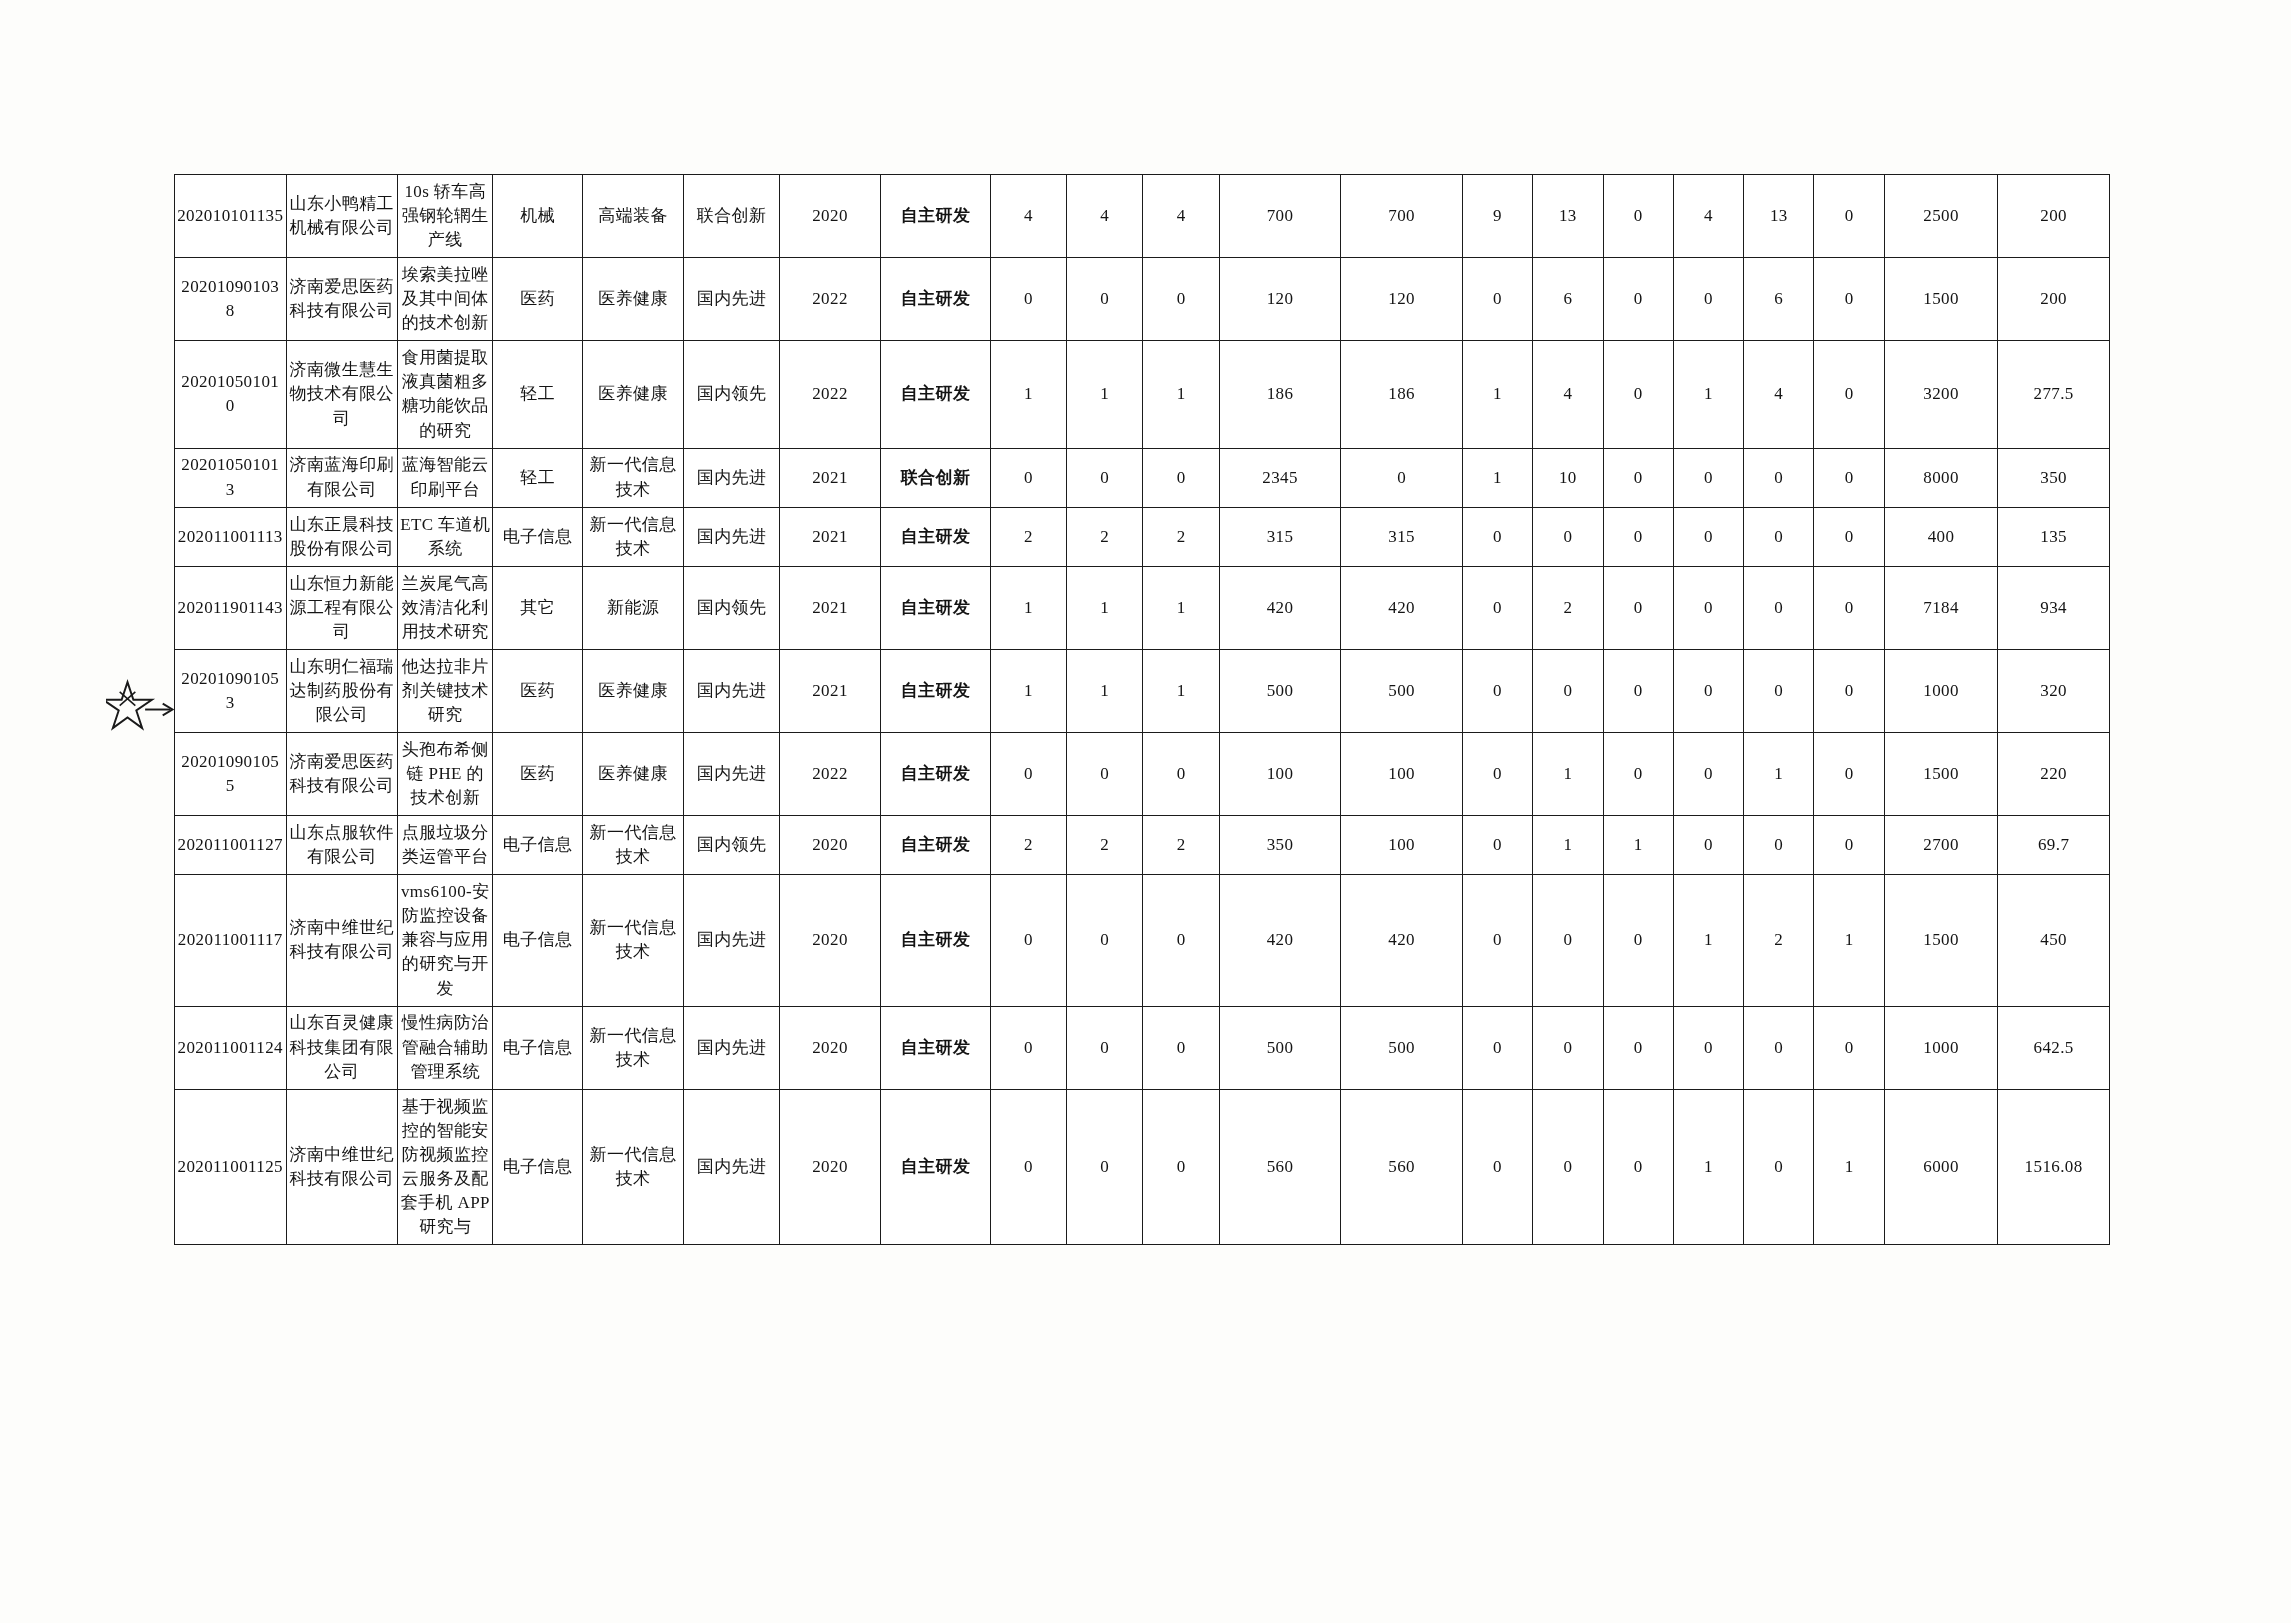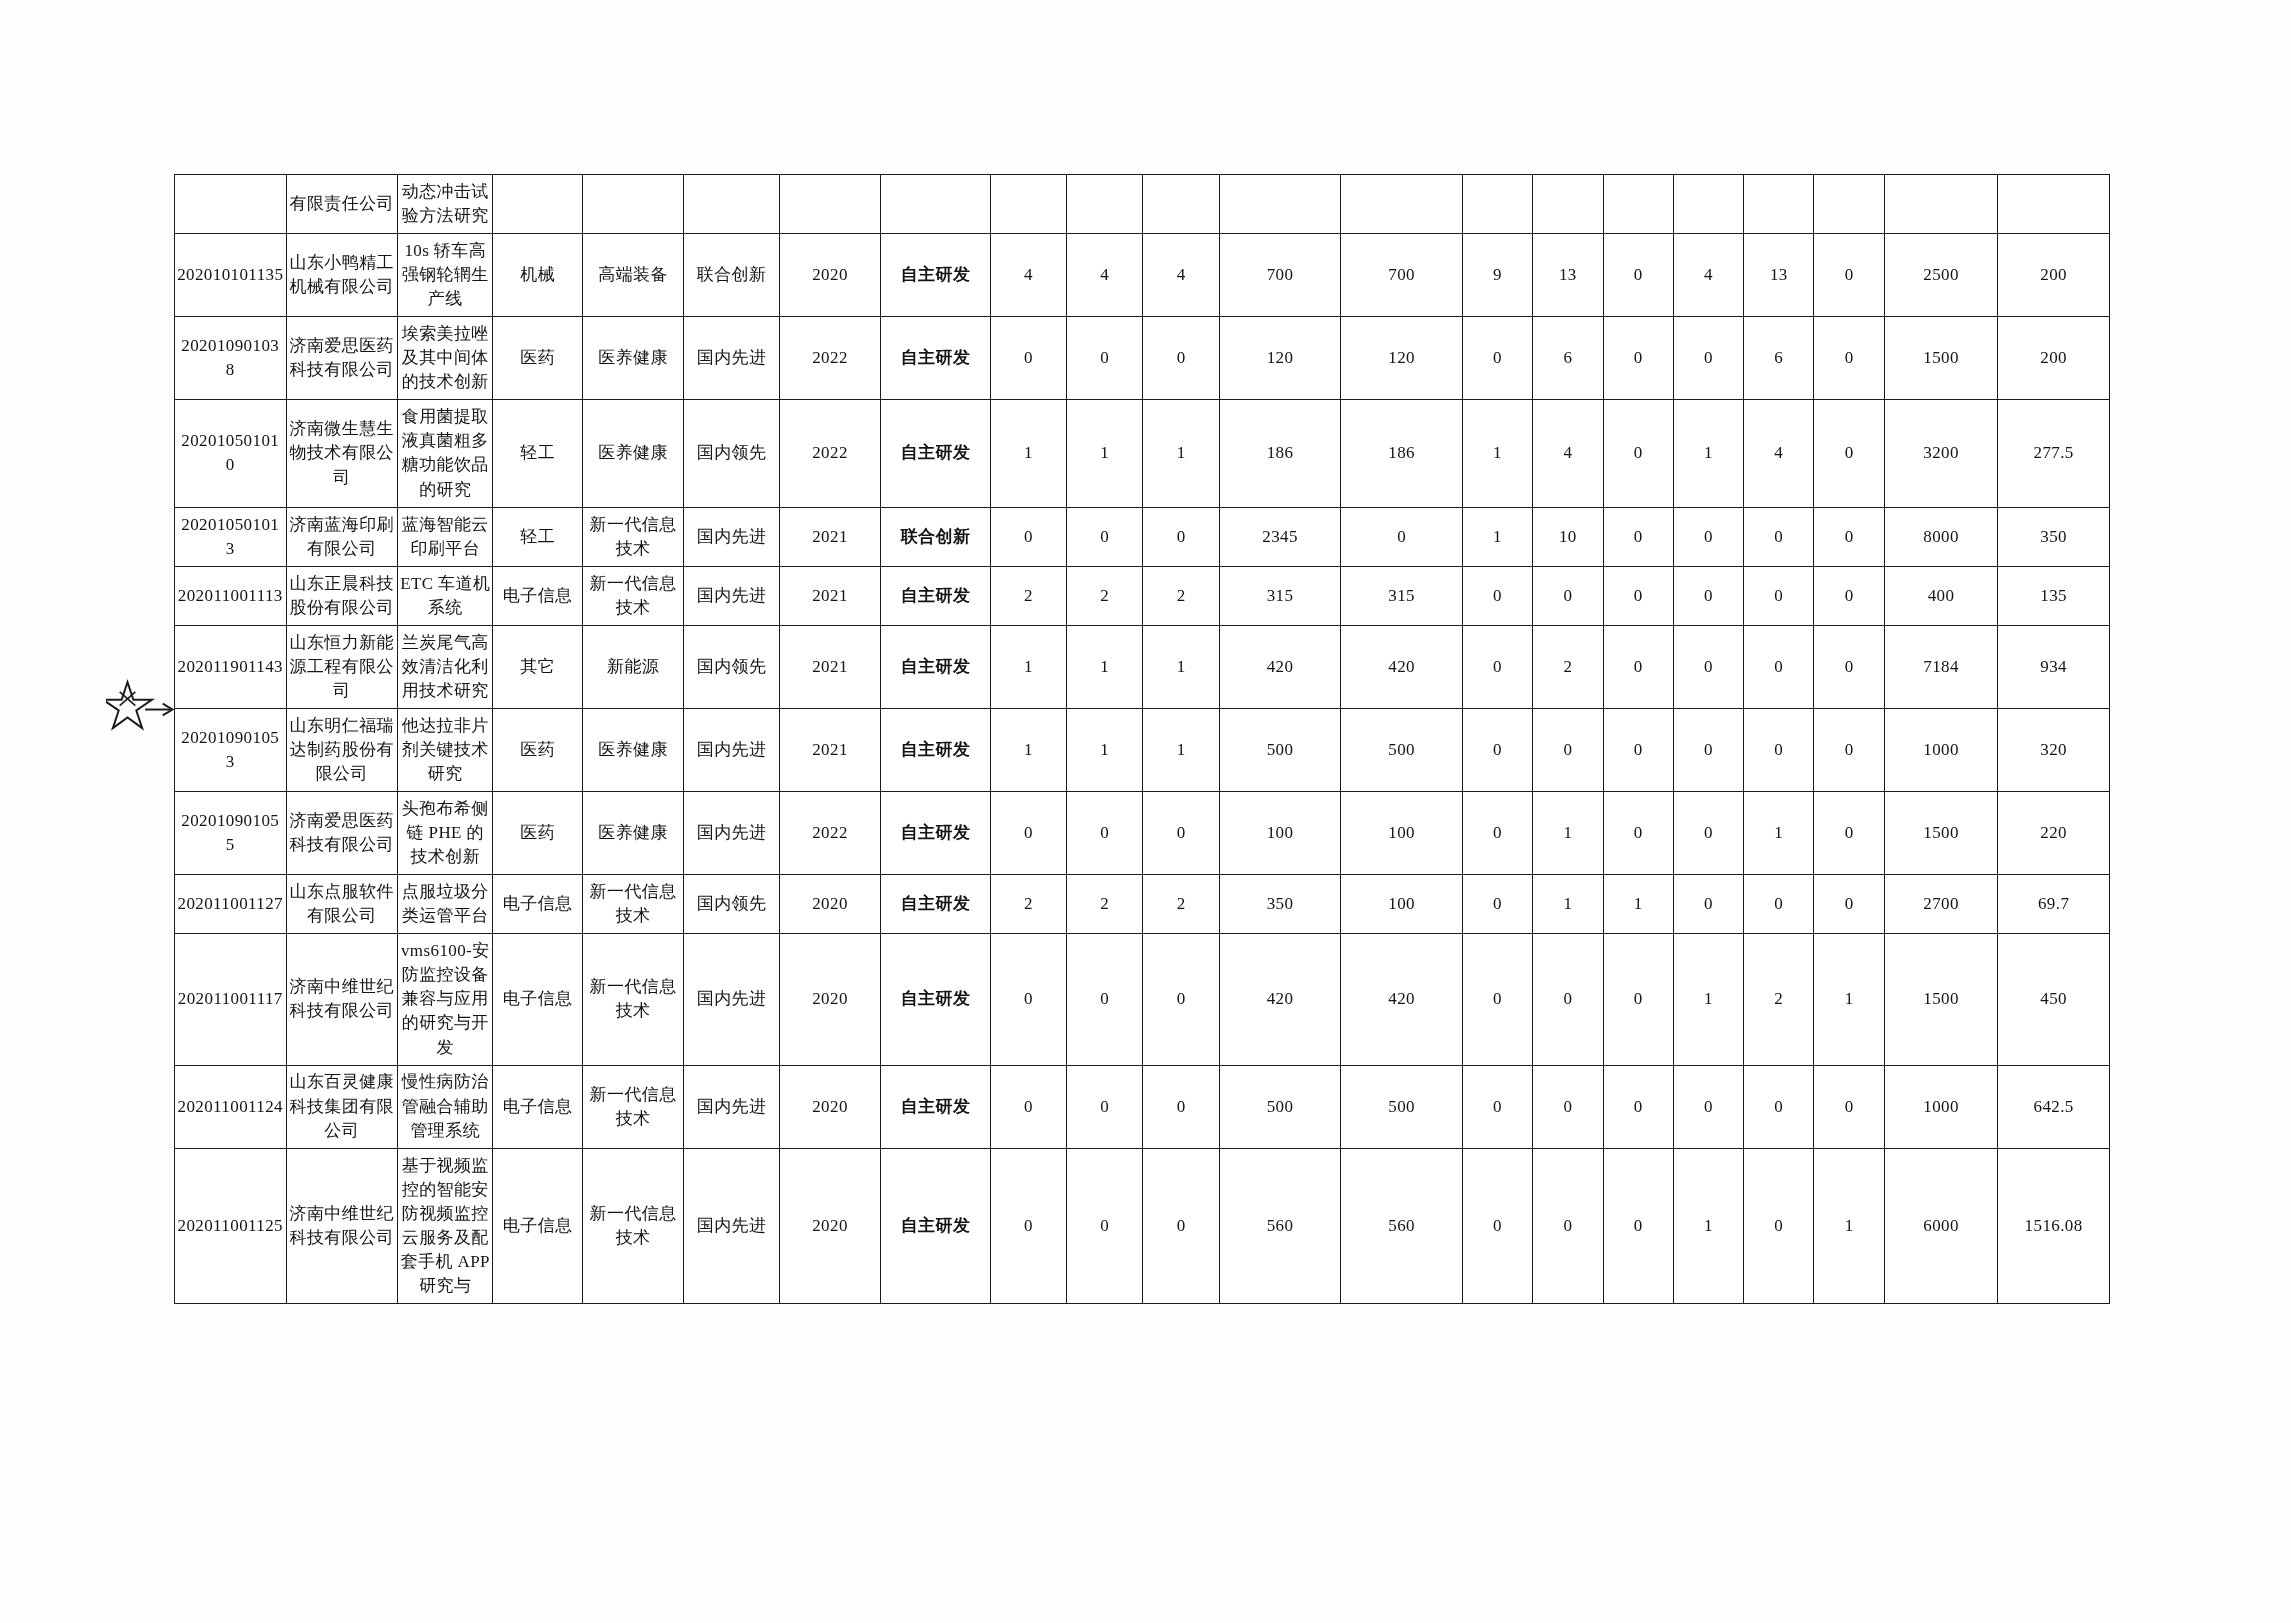--- a/index.html
+++ b/index.html
@@ -82,43 +82,20 @@
       <path d="M14 16 L30 30 M30 16 L14 30" stroke="#1a1a1a" stroke-width="1.6" fill="none"></path>
       <path d="M40 34 L66 34" stroke="#1a1a1a" stroke-width="2"></path>
       <path d="M58 28 L68 34 L58 40" fill="none" stroke="#1a1a1a" stroke-width="2"></path>
     </svg>
   </div>
 
   <div class="doc-table-wrap">
     <table class="doc-table">
       <tbody>
 
-        <tr>
-          <td class="c-id"></td>
-          <td class="c-org">有限责任公司</td>
-          <td class="c-proj">动态冲击试验方法研究</td>
-          <td class="c-field"></td>
-          <td class="c-ind"></td>
-          <td class="c-level"></td>
-          <td class="c-year"></td>
-          <td class="c-mode"></td>
-          <td class="c-n"></td>
-          <td class="c-n"></td>
-          <td class="c-n"></td>
-          <td class="c-money"></td>
-          <td class="c-money2"></td>
-          <td class="c-s"></td>
-          <td class="c-s"></td>
-          <td class="c-s"></td>
-          <td class="c-s"></td>
-          <td class="c-s"></td>
-          <td class="c-s"></td>
-          <td class="c-last1"></td>
-          <td class="c-last2"></td>
-        </tr>
 
         <tr>
           <td class="c-id">202010101135</td>
           <td class="c-org">山东小鸭精工机械有限公司</td>
           <td class="c-proj">10s 轿车高强钢轮辋生产线</td>
           <td class="c-field">机械</td>
           <td class="c-ind">高端装备</td>
           <td class="c-level">联合创新</td>
           <td class="c-year">2020</td>
           <td class="c-mode">自主研发</td>

